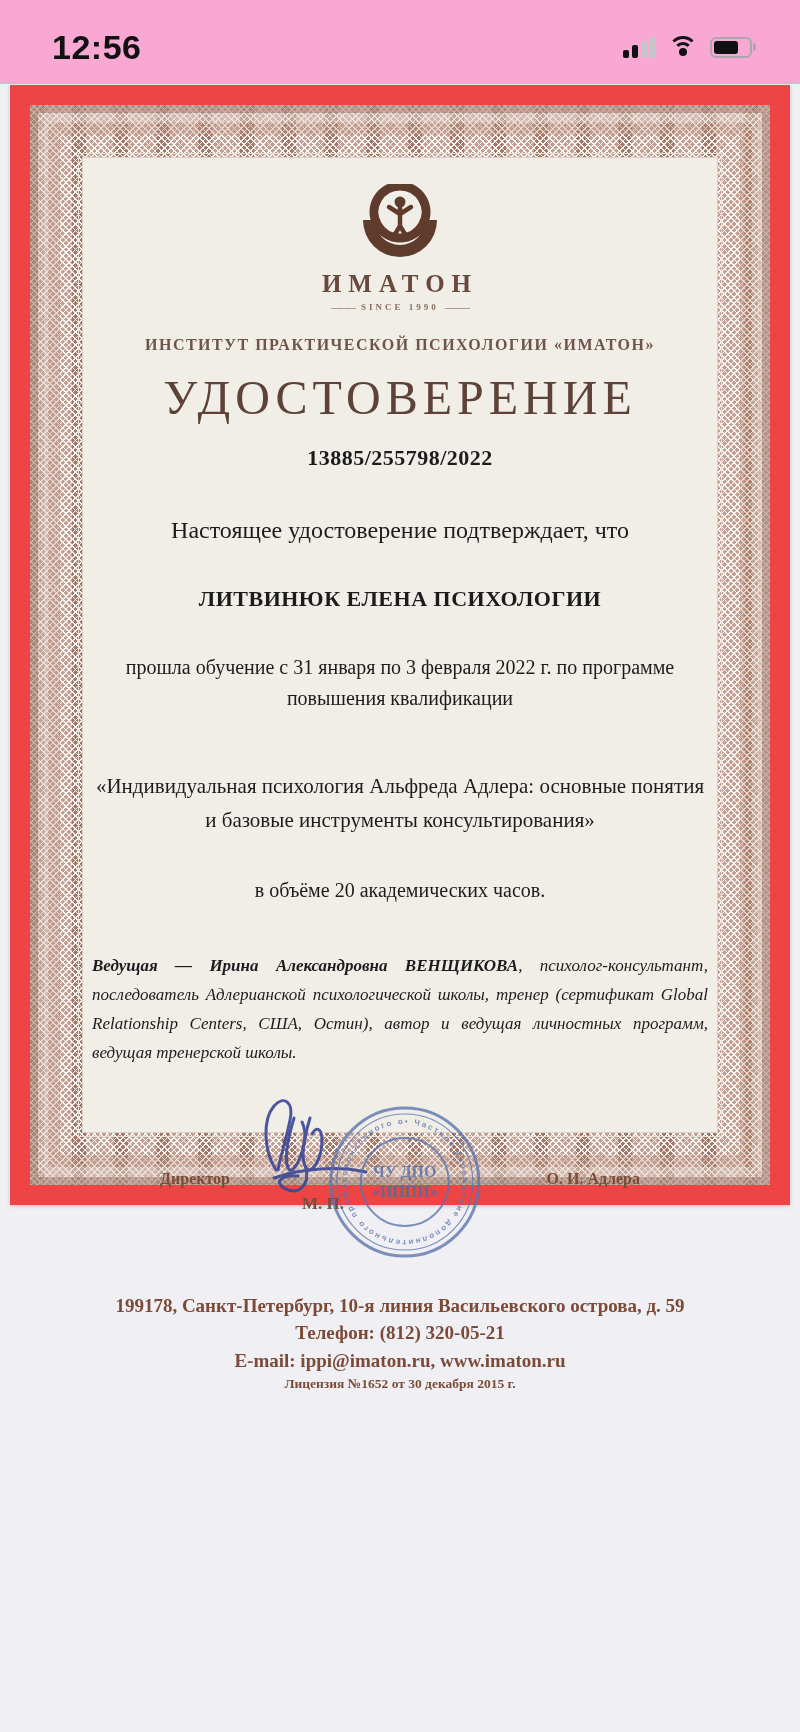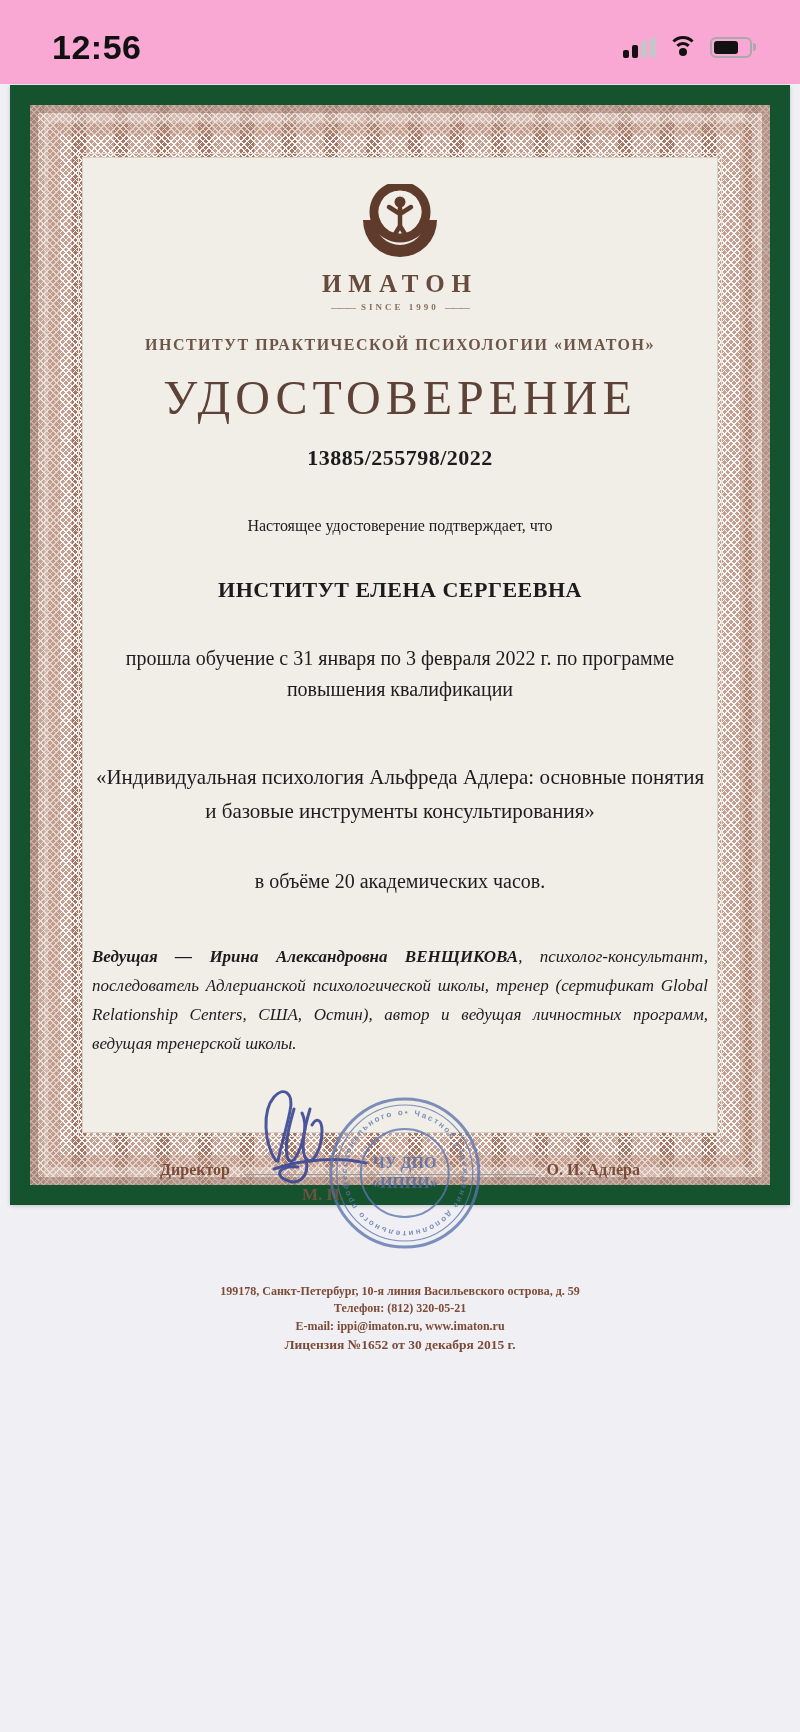--- a/index.html
+++ b/index.html
@@ -35,21 +35,21 @@
   .wifi .w3{ width:8px; height:8px; top:12px; background:#111; border:0; border-radius:50%;}
   .battery{ display:flex; align-items:center;}
   .batt-body{ width:42px; height:21px; border:2px solid #a9a9ad; border-radius:6px; padding:2px; }
   .batt-fill{ width:70%; height:100%; background:#111; border-radius:3px;}
   .batt-cap{ width:3px; height:8px; background:#a9a9ad; border-radius:0 3px 3px 0; margin-left:1px;}
 
   
   .page{
     position:absolute; left:10px; top:85px;
     width:780px; height:1120px;
-    background:#14532d;
+    background:#ef4444;
     box-shadow:0 1px 4px rgba(0,0,0,.18);
     padding:20px;
   }
   .guilloche{
     width:100%; height:100%;
     background-color:#bb9383;
     background-image:
       repeating-linear-gradient(45deg, rgba(255,255,255,.9) 0 1.2px, transparent 1.2px 4.5px),
       repeating-linear-gradient(-45deg, rgba(255,255,255,.9) 0 1.2px, transparent 1.2px 4.5px),
       repeating-linear-gradient(90deg, rgba(109,62,44,.32) 0 14px, rgba(255,255,255,.12) 14px 42px);
@@ -72,21 +72,21 @@
 
   
   .logo{ display:inline-block; }
   .brand{ margin-top:8px; font-size:25px; letter-spacing:7px; color:#684a3c; font-weight:600;}
   .since{ margin-top:4px; font-size:9px; letter-spacing:3px; color:#8a6f60; font-weight:700;}
   .since::before,.since::after{ content:"———"; color:#8a6f60; margin:0 6px; letter-spacing:-1px;}
 
   .institute{ margin-top:24px; font-size:16px; letter-spacing:1.5px; color:#6d5649; font-weight:600;}
   .cert-title{ margin-top:16px; font-size:48px; letter-spacing:5px; color:#5e4237; font-weight:400;}
   .cert-number{ margin-top:20px; font-size:22px; font-weight:700; color:#1c1c1e; letter-spacing:.5px;}
-  .confirm-line{ margin-top:46px; font-size:16px; color:#1c1c1e;}
+  .confirm-line{ margin-top:46px; font-size:24px; color:#1c1c1e;}
   .holder-name{ margin-top:42px; font-size:22px; font-weight:700; color:#1c1c1e; letter-spacing:.5px;}
   .training-line{ margin-top:40px; font-size:20px; color:#1c1c1e; line-height:1.55; width:600px; margin-left:auto; margin-right:auto;}
   .program-title{ margin-top:56px; font-size:21px; font-weight:400; color:#1c1c1e; line-height:1.6; width:620px; margin-left:auto; margin-right:auto;}
   .hours-line{ margin-top:42px; font-size:20px; color:#1c1c1e;}
 
   .trainer-para{
     margin:50px auto 0; width:616px;
     font-size:17px; font-style:italic; color:#1c1c1e;
     text-align:justify; line-height:1.7;
   }
@@ -110,21 +110,21 @@
   .signature-svg{
     position:absolute; left:94px; top:-72px; pointer-events:none;
   }
   .mp-mark{
     position:absolute; left:142px; top:30px;
     font-size:17px; font-weight:700; color:#6d5244;
   }
 
   
   .footer{ margin-top:104px; font-weight:700; color:#7c4b37; line-height:1.45; }
-  .footer .f-line{ font-size:12px; }
+  .footer .f-line{ font-size:19px; }
   .footer .f-license{ font-size:13.5px; }
 </style>
 </head>
 <body>
 
 <div class="status-bar">
   <div class="status-time">12:56</div>
   <div class="status-icons">
     <div class="sig-bars">
         <i></i>
@@ -158,21 +158,21 @@
           <path d="M55 24 l0 18 M55 30 l-11 -7 M55 30 l11 -7 M55 42 l-8 13 M55 42 l8 13" fill="none" stroke="#5f3b2b" stroke-width="4.5" stroke-linecap="round"></path>
         </svg>
       </div>
       <div class="brand">ИМАТОН</div>
       <div class="since">SINCE 1990</div>
 
       <div class="institute">ИНСТИТУТ ПРАКТИЧЕСКОЙ ПСИХОЛОГИИ «ИМАТОН»</div>
       <div class="cert-title">УДОСТОВЕРЕНИЕ</div>
       <div class="cert-number">13885/255798/2022</div>
       <div class="confirm-line">Настоящее удостоверение подтверждает, что</div>
-      <div class="holder-name">ИНСТИТУТ ЕЛЕНА СЕРГЕЕВНА</div>
+      <div class="holder-name">ЛИТВИНЮК ЕЛЕНА ПСИХОЛОГИИ</div>
       <div class="training-line">прошла обучение с 31 января по 3 февраля 2022 г. по программе повышения квалификации</div>
       <div class="program-title">«Индивидуальная психология Альфреда Адлера: основные понятия и базовые инструменты консультирования»</div>
       <div class="hours-line">в объёме 20 академических часов.</div>
 
       <p class="trainer-para"><span class="lead">Ведущая — Ирина Александровна ВЕНЩИКОВА</span><span>, психолог-консультант, последователь Адлерианской психологической школы, тренер (сертификат Global Relationship Centers, США, Остин), автор и ведущая личностных программ, ведущая тренерской школы.</span></p>
 
       <div class="sign-row">
         <span class="sign-role">Директор</span>
         <span class="sign-line"></span>
         <span class="sign-name">О. И. Адлера</span>

